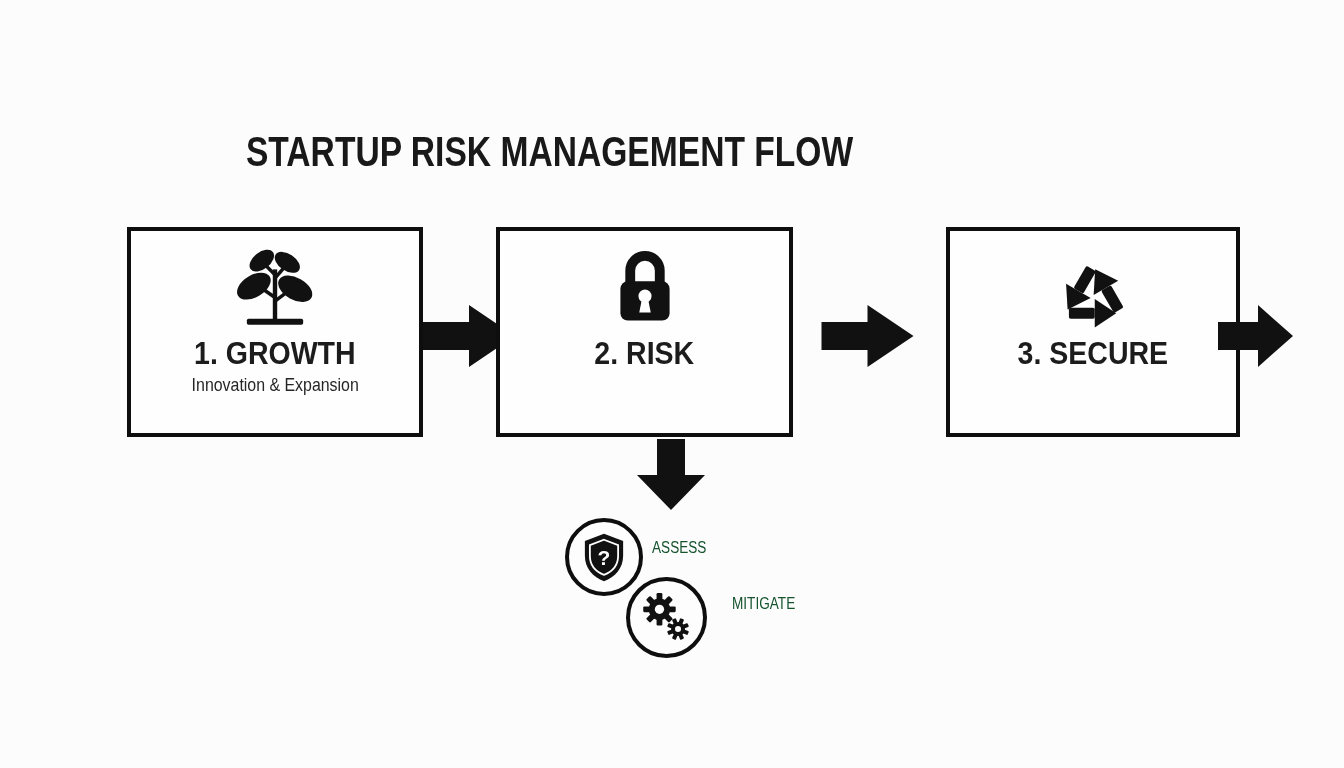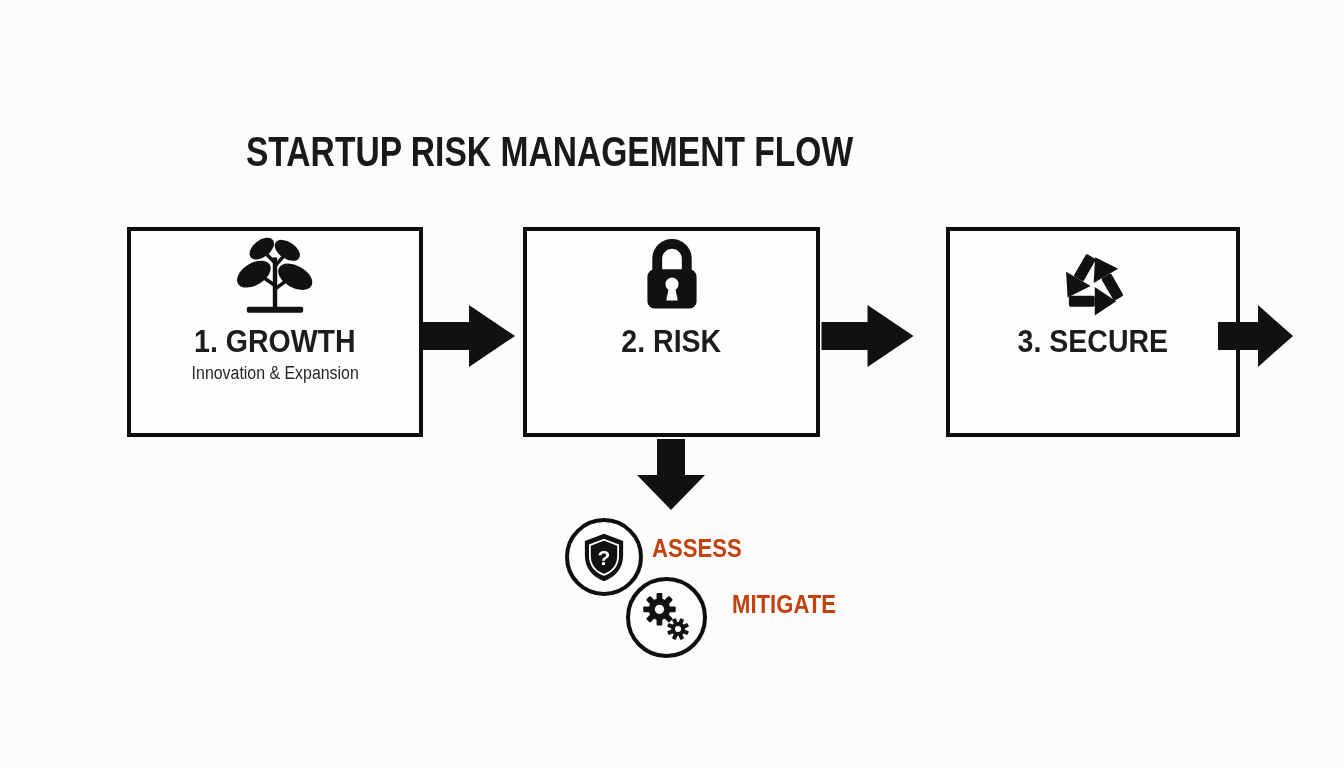--- a/index.html
+++ b/index.html
@@ -24,24 +24,24 @@
   }
   .cond-title { display: inline-block; transform: scaleX(0.80); transform-origin: center; }
 
   
   .box {
     position: absolute;
     top: 227px; height: 210px;
     background: #fefefe;
     border: 4px solid #0e0e0e;
     display: flex; flex-direction: column; align-items: center;
-    padding-top: 0;
+    padding-top: 12px;
   }
   .box1 { left: 127px; width: 296px; }
-  .box2 { left: 523px; width: 297px; }
+  .box2 { left: 496px; width: 297px; }
   .box3 { left: 918px; width: 294px; margin-left: 28px; }
 
   .icon-wrap { height: 88px; display: flex; align-items: center; justify-content: center; }
 
   .box-heading {
     margin-top: 5px;
     font-size: 31px; font-weight: bold; color: #1c1c1c;
     line-height: 36px; text-align: center; white-space: nowrap;
   }
   .cond-head { display: inline-block; transform: scaleX(0.92); transform-origin: center; }
@@ -66,21 +66,21 @@
     background: #fdfdfd;
     border: 4px solid #0e0e0e;
     border-radius: 50%;
     display: flex; align-items: center; justify-content: center;
   }
   .circle-assess { left: 565px; top: 518px; width: 78px; height: 78px; z-index: 1; }
   .circle-mitigate { left: 626px; top: 577px; width: 81px; height: 81px; z-index: 2; }
 
   .sub-label {
     position: absolute;
-    font-size: 26px; font-weight: bold; color: #c2410c;
+    font-size: 16px; font-weight: normal; color: #14532d;
     line-height: 24px; white-space: nowrap;
   }
   .label-assess { left: 652px; top: 536px; }
   .label-mitigate { left: 732px; top: 592px; }
   .cond-label { display: inline-block; transform: scaleX(0.85); transform-origin: left center; }
 
   .ink { fill: #111; }
   .ink-stroke { stroke: #111; fill: none; }
 </style>
 </head>

